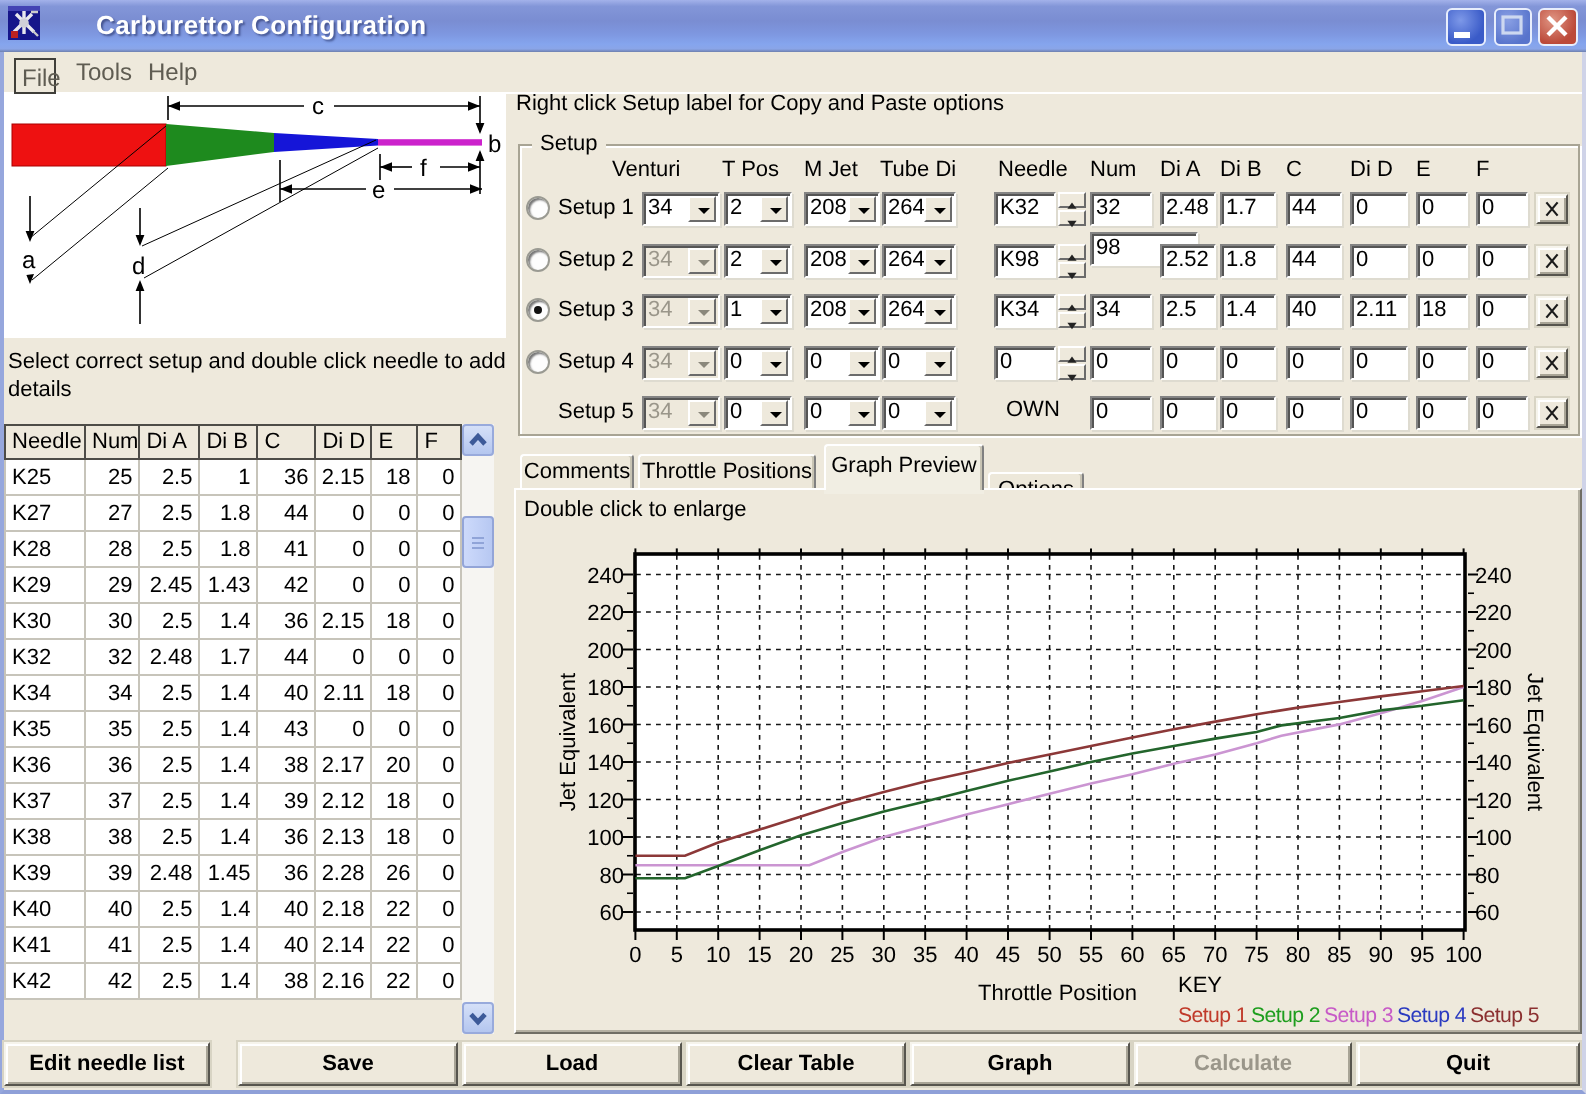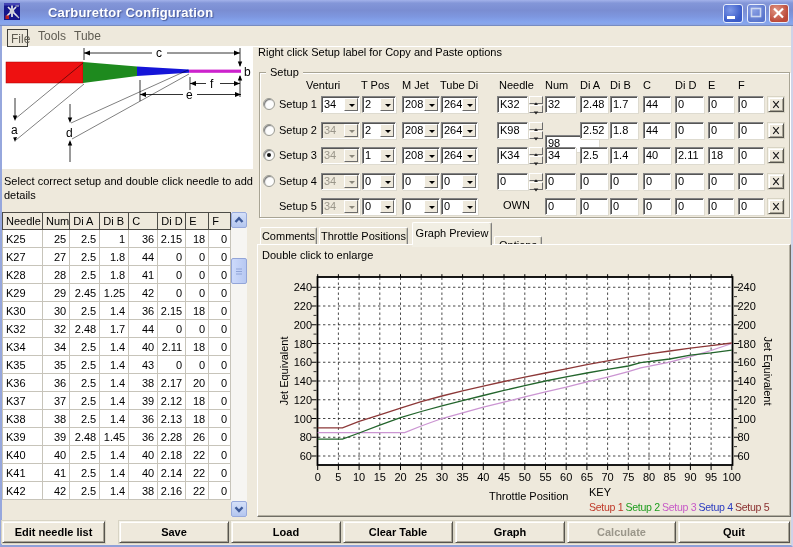--- a/index.html
+++ b/index.html
@@ -69,21 +69,21 @@
         <rect x="3.5" y="3.5" width="9" height="8" fill="none" stroke="#cdd8f0" stroke-width="1.6"></rect>
       </svg></div>
  <div class="tbtn" id="bclose"><svg width="18" height="17">
         <path d="M4 3.5 L13 12.5 M13 3.5 L4 12.5" stroke="#fff" stroke-width="2.2"></path>
       </svg></div>
 </div>
 
 <div id="menubar">
  <span id="mfile">File</span>
  <span style="left:36px">Tools</span>
- <span style="left:72px">Tube</span>
+ <span style="left:72px">Help</span>
 </div>
 
 <div class="abs" style="left:2px;top:47px;width:251px;height:122px;background:#fff"></div>
 <svg class="abs" style="left:2px;top:47px" width="251" height="122" viewBox="2 47 251 122">
  <defs>
   <marker id="au" markerWidth="7" markerHeight="7" refX="3" refY="1" orient="auto-start-reverse">
         <path d="M0,6 L3,0 L6,6 Z" fill="#000" transform="rotate(-90 3 3)"></path>
       </marker>
  </defs>
 
@@ -186,21 +186,21 @@
         <td>1.8</td>
         <td>41</td>
         <td>0</td>
         <td>0</td>
         <td>0</td>
       </tr>
 <tr>
         <td class="nm">K29</td>
         <td>29</td>
         <td>2.45</td>
-        <td>1.25</td>
+        <td>1.43</td>
         <td>42</td>
         <td>0</td>
         <td>0</td>
         <td>0</td>
       </tr>
 <tr>
         <td class="nm">K30</td>
         <td>30</td>
         <td>2.5</td>
         <td>1.4</td>
@@ -375,21 +375,21 @@
 <div class="fld" style="left:441px;top:121.5px;width:37px"><span>264</span><span class="arw"></span></div>
 <div class="fld" style="left:497px;top:121.5px;width:31px">K98</div>
 <div class="abs" style="left:529px;top:121.5px;width:14px;height:17px">
 <div class="abs" style="left:0;top:0;width:14px;height:8px;background:#eee9dc;border:1px solid #fff;border-right-color:#6b6b6b;border-bottom-color:#6b6b6b"><svg width="12" height="6">
         <path d="M6 1.2 L8.3 4.4 L3.7 4.4 Z" fill="#222"></path>
       </svg></div>
 <div class="abs" style="left:0;top:9px;width:14px;height:8px;background:#eee9dc;border:1px solid #fff;border-right-color:#6b6b6b;border-bottom-color:#6b6b6b"><svg width="12" height="6">
         <path d="M6 4.6 L8.3 1.4 L3.7 1.4 Z" fill="#222"></path>
       </svg></div>
 </div>
-<div class="fld" style="left:545px;top:135px;width:54px">98</div>
+<div class="fld" style="left:545px;top:116px;width:54px">98</div>
 <div class="fld" style="left:580px;top:121.5px;width:28px">2.52</div>
 <div class="fld" style="left:610px;top:121.5px;width:28px">1.8</div>
 <div class="fld" style="left:643px;top:121.5px;width:28px">44</div>
 <div class="fld" style="left:675px;top:121.5px;width:29px">0</div>
 <div class="fld" style="left:708px;top:121.5px;width:26px">0</div>
 <div class="fld" style="left:738px;top:121.5px;width:26px">0</div>
 <div class="btn" style="left:768px;top:122.5px;width:16px;height:15px"><svg width="14" height="13">
       <path d="M4.2 3.2 L9.8 9.8 M9.8 3.2 L4.2 9.8" stroke="#1a1a1a" stroke-width="1.1"></path>
     </svg></div>
 <div class="radio on" style="left:263px;top:149px"></div>

